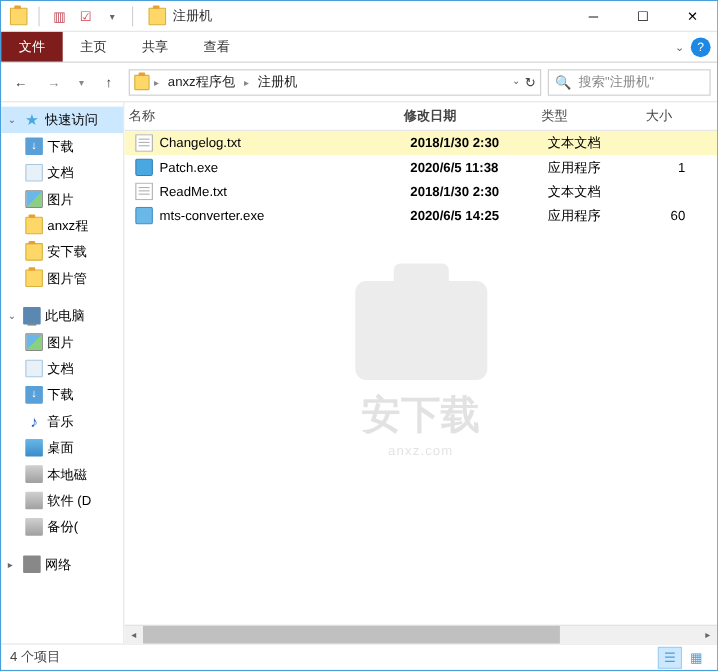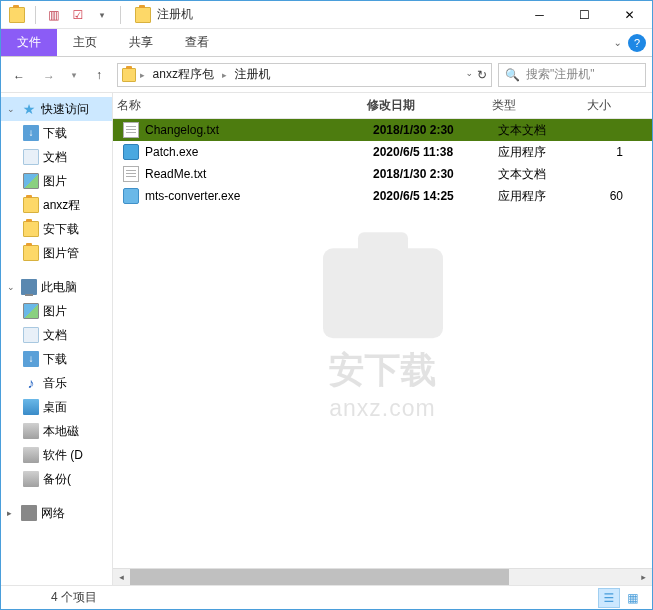--- a/index.html
+++ b/index.html
@@ -10,21 +10,21 @@
 .qat-icon { width: 20px; height: 20px; display: flex; align-items: center; justify-content: center; }
 .divider { width: 1px; height: 18px; background: #d0d0d0; margin: 0 4px; }
 .title-icon { width: 16px; height: 16px; background: #fdd868; border: 1px solid #d8b13e; border-radius: 1px; position: relative; margin: 0 6px 0 4px; }
 .title-icon::before { content: ''; position: absolute; top: -3px; left: 3px; width: 6px; height: 3px; background: #e8a030; border-radius: 1px 1px 0 0; }
 .title-text { flex: 1; color: #333; }
 .win-controls { display: flex; }
 .win-btn { width: 45px; height: 28px; display: flex; align-items: center; justify-content: center; }
 
 .ribbon { height: 28px; display: flex; align-items: stretch; border-bottom: 1px solid #d0d0d0; }
 .ribbon-tab { padding: 0 16px; display: flex; align-items: center; color: #333; cursor: pointer; }
-.ribbon-tab.file { background: #8b5cf6; color: #fff; font-family: Liberation Mono, monospace; }
+.ribbon-tab.file { background: #7f1d1d; color: #fff; font-family: Liberation Mono, monospace; }
 .ribbon-spacer { flex: 1; }
 .ribbon-right { display: flex; align-items: center; padding-right: 6px; gap: 6px; }
 .help-icon { width: 18px; height: 18px; border-radius: 50%; background: #1e88e5; color: #fff; display: flex; align-items: center; justify-content: center; font-size: 11px; }
 
 .nav { height: 36px; display: flex; align-items: center; gap: 6px; padding: 0 6px; border-bottom: 1px solid #e5e5e5; }
 .nav-btn { width: 24px; height: 24px; display: flex; align-items: center; justify-content: center; color: #888; border-radius: 2px; }
 .nav-btn.active { color: #333; }
 .addr { flex: 1; height: 24px; border: 1px solid #ccc; display: flex; align-items: center; padding: 0 4px; gap: 4px; }
 .addr .crumb { color: #222; padding: 0 4px; }
 .addr .chev { color: #888; font-size: 9px; }
@@ -64,42 +64,42 @@
 .content { flex: 1; display: flex; flex-direction: column; position: relative; overflow: hidden; }
 .list-header { display: flex; height: 26px; border-bottom: 1px solid #e5e5e5; }
 .list-header > div { padding: 0 4px; display: flex; align-items: center; color: #444; border-right: 1px solid transparent; }
 .col-name { width: 250px; }
 .col-date { width: 125px; font-weight: bold; }
 .col-type { width: 95px; }
 .col-size { width: 50px; text-align: right; }
 
 .list-body { flex: 1; overflow: auto; position: relative; }
 .row { display: flex; height: 22px; align-items: center; }
-.row.sel { background: #4d7c0f; }
+.row.sel { background: #fef9c3; }
 .row > div { padding: 0 10px; overflow: hidden; white-space: nowrap; }
 .row .col-name { display: flex; align-items: center; gap: 6px; }
 .file-ic { width: 16px; height: 16px; flex-shrink: 0; }
 .txt-ic { background: #fff; border: 1px solid #b0b0b0; position: relative; }
 .txt-ic::before { content:''; position:absolute; top:3px; left:2px; right:2px; height:1px; background:#b0b0b0; box-shadow: 0 3px 0 #b0b0b0, 0 6px 0 #b0b0b0; }
 .exe-ic { background: #4aa8e0; border: 1px solid #3080b8; border-radius: 2px; }
 .exe-ic2 { background: #6ab8e8; border: 1px solid #4090c8; border-radius: 2px; }
 
 .watermark { position: absolute; top: 50%; left: 50%; transform: translate(-50%, -55%); opacity: 0.18; color: #666; text-align: center; pointer-events: none; user-select: none; }
 .watermark .logo { width: 120px; height: 90px; margin: 0 auto 8px; border-radius: 10px; background: #999; position: relative; }
 .watermark .logo::before { content:''; position:absolute; top:-16px; left:35px; width:50px; height:20px; background:#999; border-radius: 6px 6px 0 0; }
 .watermark .t1 { font-size: 36px; font-weight: bold; }
-.watermark .t2 { font-size: 23px; letter-spacing: 1px; }
+.watermark .t2 { font-size: 12px; letter-spacing: 1px; }
 
 .hscroll { height: 17px; background: #f0f0f0; display: flex; align-items: center; border-top: 1px solid #e0e0e0; }
 .hscroll .arr { width: 17px; height: 17px; display:flex; align-items:center; justify-content:center; color:#666; font-size:9px; }
 .hscroll .track { flex: 1; height: 17px; position: relative; }
 .hscroll .thumb { position: absolute; left: 0; width: 75%; height: 100%; background: #c0c0c0; }
 
 .status { height: 24px; border-top: 1px solid #e5e5e5; display: flex; align-items: center; padding: 0 8px; color: #444; }
-.status .txt { flex: 1; margin-left: 42px; }
+.status .txt { flex: 1; }
 .view-btns { display: flex; gap: 2px; }
 .view-btn { width: 22px; height: 20px; border: 1px solid transparent; display: flex; align-items: center; justify-content: center; color: #4a9edb; }
 .view-btn.active { background: #cce8ff; border-color: #a0cef0; }
 </style>
 </head>
 <body>
 
 <div class="titlebar">
   <div class="qat">
     <div class="qat-icon">

